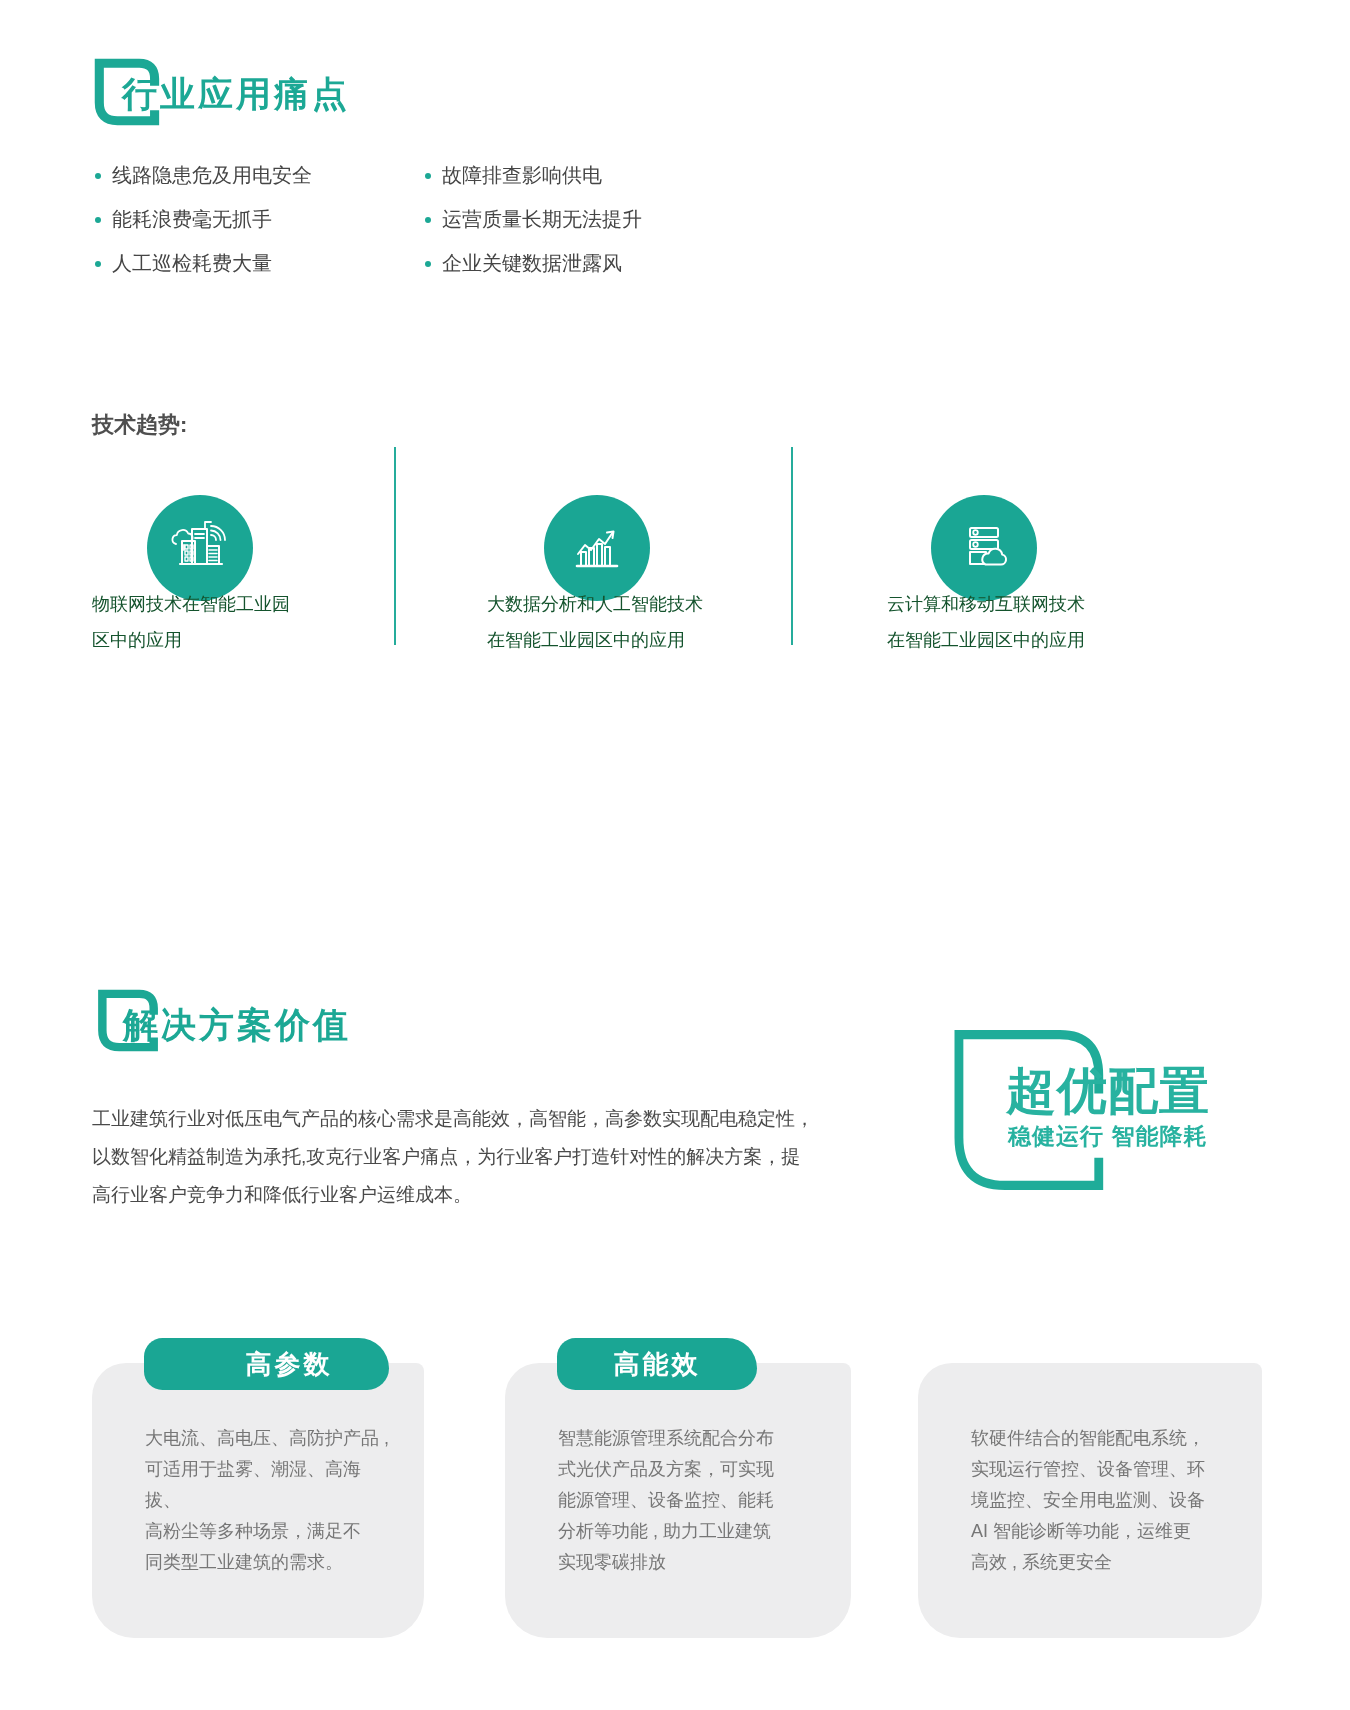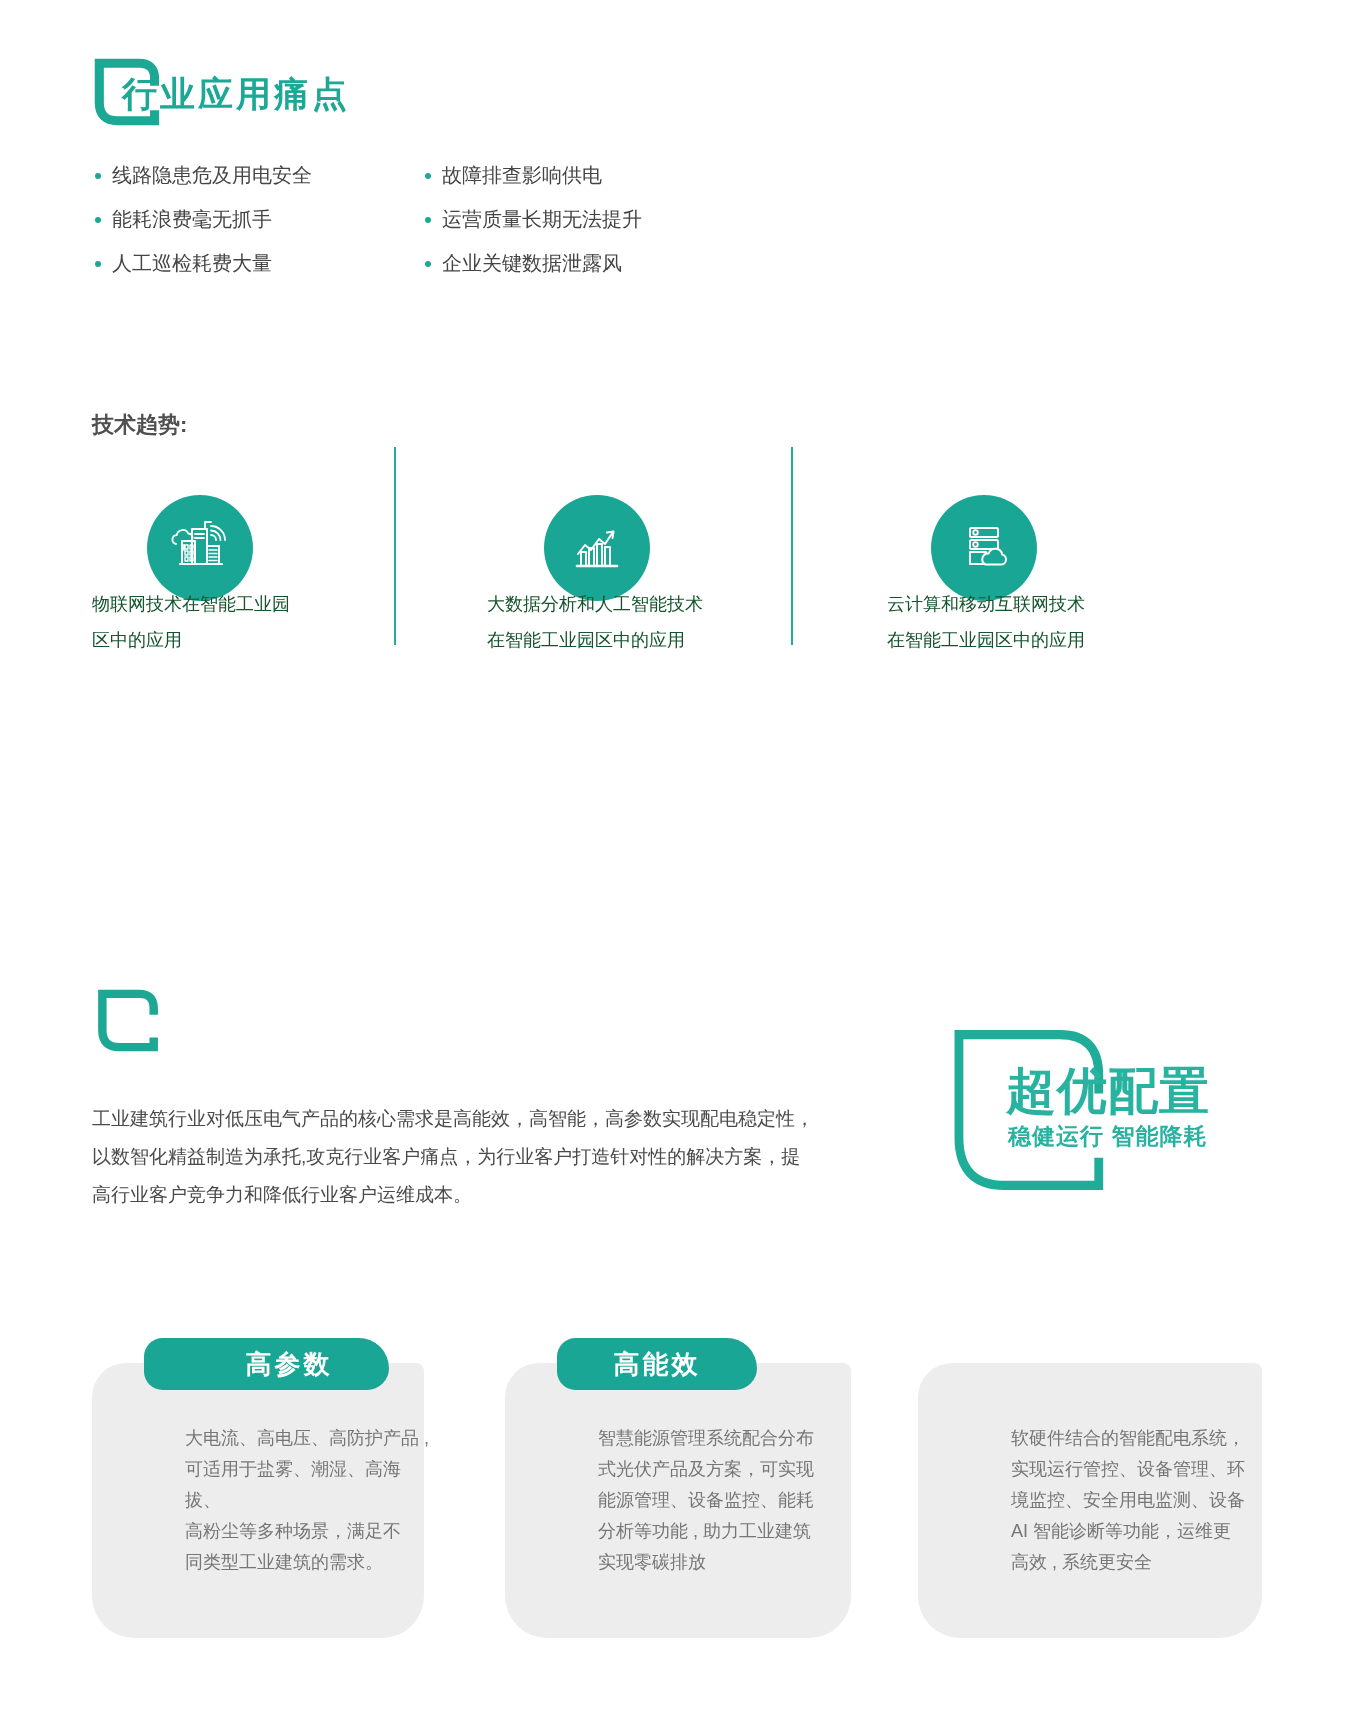--- a/index.html
+++ b/index.html
@@ -51,21 +51,21 @@
     font-size:23px;font-weight:700;color:#28B2A0;letter-spacing:1px;
   }
 
   
   .card{
     position:absolute;top:1363px;width:332px;height:275px;background:#EDEDEE;
     border-radius:34px 8px 42px 42px;
   }
   .card-text{
     position:absolute;left:53px;top:60px;width:250px;
-    font-size:18px;line-height:31px;color:#767676;white-space:pre-line;margin-left:40px;
+    font-size:18px;line-height:31px;color:#767676;white-space:pre-line;
   }
   .tag{
     position:absolute;top:1338px;width:200px;height:52px;background:#1AA694;
     border-radius:22px 36px 26px 22px;display:flex;align-items:center;justify-content:center;
     color:#ffffff;font-size:26px;font-weight:700;letter-spacing:3px;
   }
 </style>
 </head>
 <body>
 
@@ -151,20 +151,21 @@
 区中的应用</div>
   <div class="caption" style="left:487px;width:230px;">大数据分析和人工智能技术
 在智能工业园区中的应用</div>
   <div class="caption" style="left:887px;width:230px;">云计算和移动互联网技术
 在智能工业园区中的应用</div>
 
   <div class="sec-head" style="left:93px;top:988px;width:420px;height:66px;">
     <svg class="bracket" width="72" height="65" viewBox="0 0 100 100">
       <path d="M88,41 V31 Q88,9 66,9 H9 V65 Q9,91 35,91 H88 V76" fill="none" stroke="#1CA895" stroke-width="13"></path>
     </svg>
+    <h2>解决方案价值</h2>
   </div>
 
   <div class="solution-para">工业建筑行业对低压电气产品的核心需求是高能效，高智能，高参数实现配电稳定性，
 以数智化精益制造为承托,攻克行业客户痛点，为行业客户打造针对性的解决方案，提
 高行业客户竞争力和降低行业客户运维成本。</div>
 
   <div class="badge">
     <svg class="bracket" width="177" height="184" viewBox="0 0 100 100" preserveAspectRatio="none">
       <path d="M88,41 V31 Q88,9 66,9 H9 V65 Q9,91 35,91 H88 V76" fill="none" stroke="#1FAC99" stroke-width="5"></path>
     </svg>

